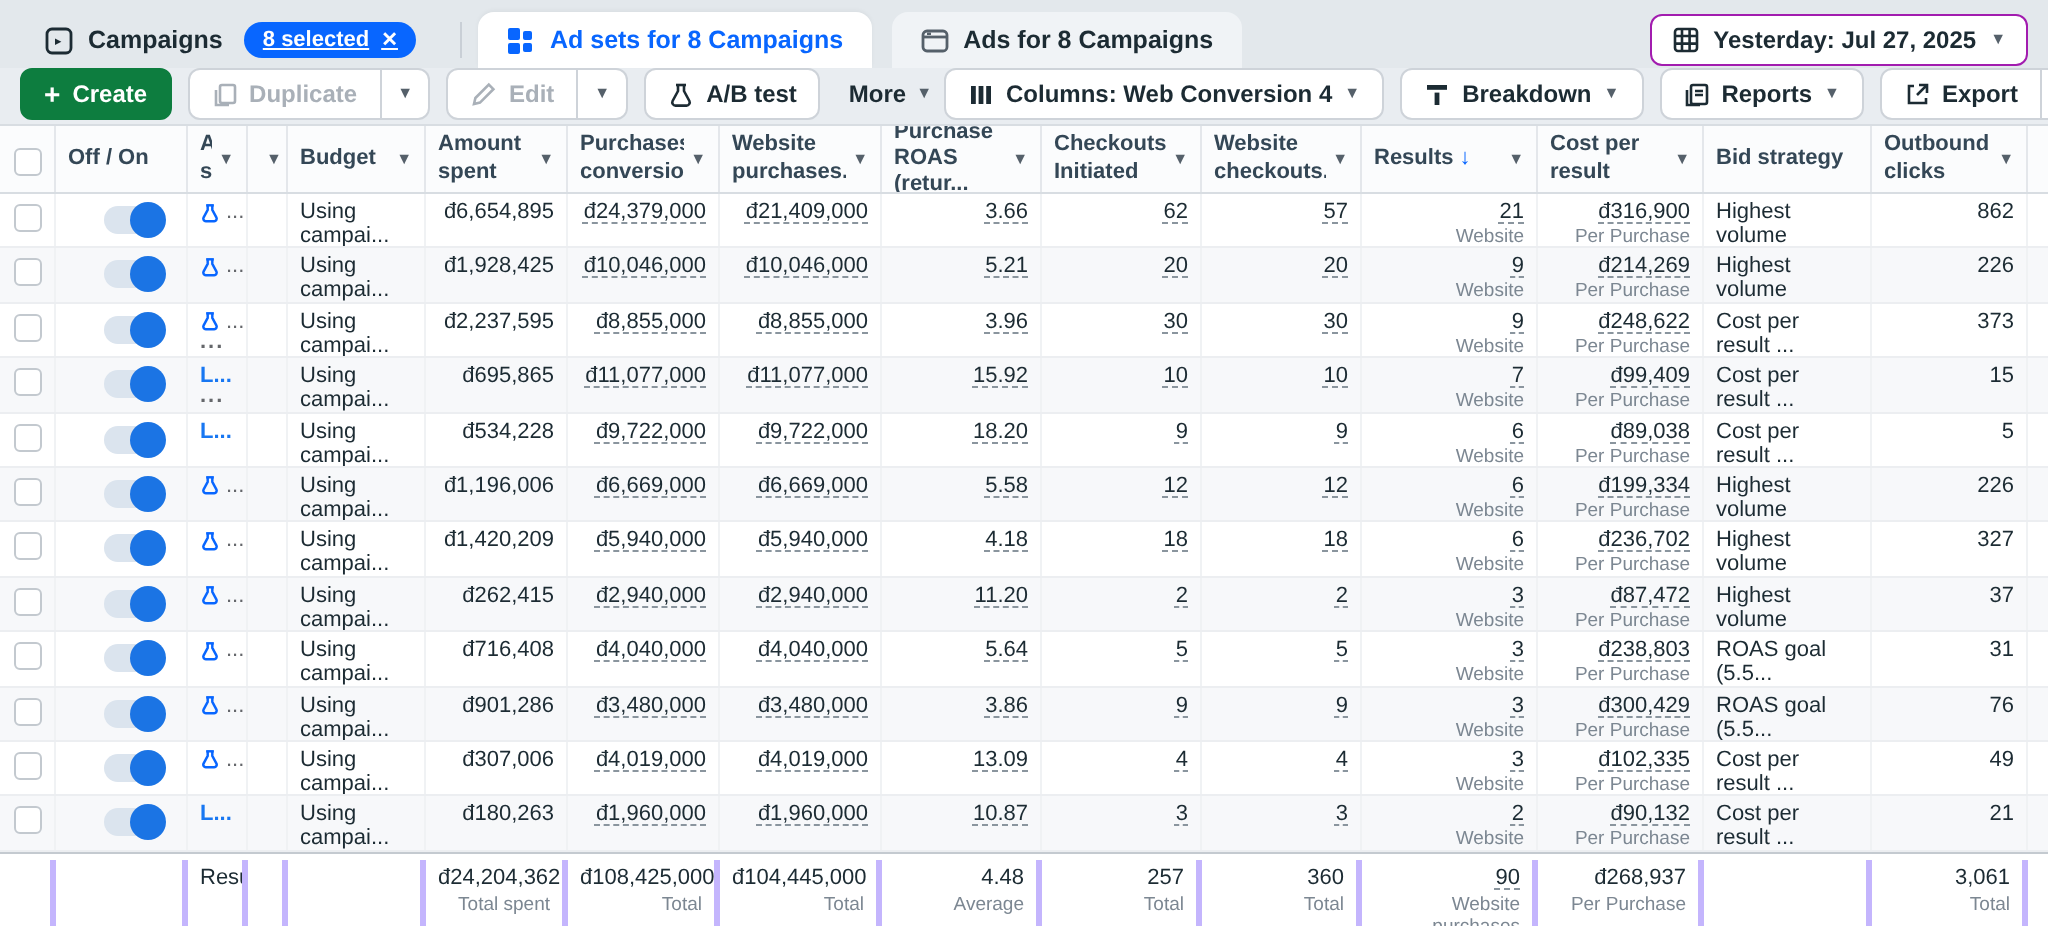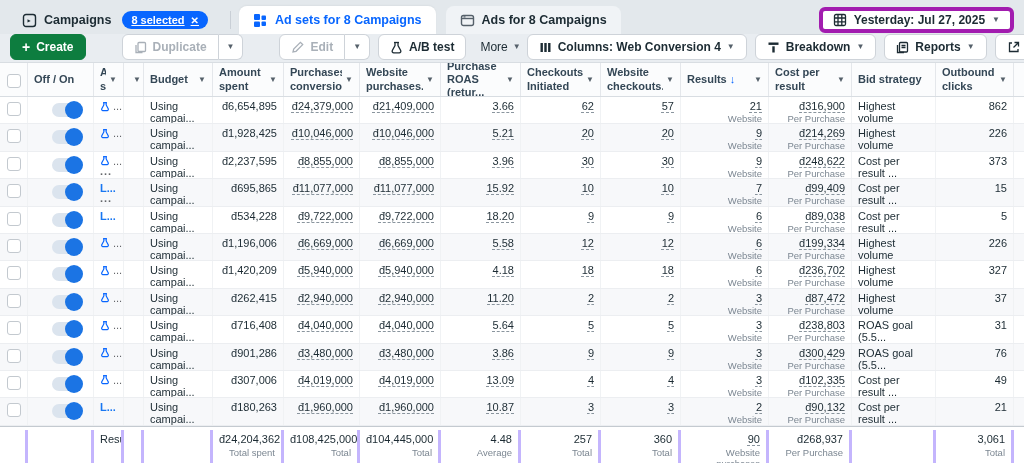--- a/index.html
+++ b/index.html
@@ -14,38 +14,38 @@
          font-weight:bold; border-radius:8px 8px 0 0; cursor:pointer; white-space:nowrap; }
   .tab-campaigns { background:transparent; color:#1c2b33; }
   .tab-adsets { background:#ffffff; color:#0866ff; box-shadow:0 -1px 2px rgba(0,0,0,.04); }
   .tab-ads { background:#f0f3f6; color:#1c2b33; margin-left:10px; }
   .pill { display:inline-flex; align-items:center; gap:6px; background:#0866ff; color:#fff; font-size:11px;
           font-weight:bold; border-radius:12px; padding:3px 9px; margin-left:4px;text-decoration:underline; }
   .pill .x { font-size:10px; font-weight:bold; cursor:pointer; }
   .tab-divider { width:1px; height:18px; background:#c9cfd6; margin:0 8px 5px 8px; }
 
   .date-btn { position:absolute; top:7px; right:10px; display:flex; align-items:center; gap:7px;
-              background:#fff; border:4px solid #a21caf; border-radius:6px; height:26px; padding:0 10px;
+              background:#fff; border:1px solid #a21caf; border-radius:6px; height:26px; padding:0 10px;
               font-size:12px; font-weight:bold; color:#1c2b33; cursor:pointer; }
 
   
   .toolbar { display:flex; align-items:center; justify-content:space-between; height:28px;
              padding:0 10px 2px 10px; background:#e9edf1; }
   .tgroup { display:flex; align-items:center; gap:8px; }
   .btn { display:inline-flex; align-items:center; gap:6px; height:26px; padding:0 11px; background:#fff;
          border:1px solid #ced3d9; border-radius:6px; font-size:12px; font-weight:bold; color:#1c2b33;
          cursor:pointer; white-space:nowrap; }
   .btn-green { background:#0d7d3f; border-color:#0d7d3f; color:#fff; }
-  .btn-disabled { color:#a9b0b8;margin-left:28px; }
+  .btn-disabled { color:#a9b0b8; }
   .btn-disabled svg { stroke:#a9b0b8 !important; }
   .split { display:inline-flex; }
   .split .btn { border-radius:6px 0 0 6px; }
   .split .seg { display:inline-flex; align-items:center; height:26px; padding:0 8px; background:#fff;
                 border:1px solid #ced3d9; border-left:none; border-radius:0 6px 6px 0; cursor:pointer; }
-  .flat { display:inline-flex; align-items:center; gap:5px; font-size:12px; font-weight:normal; color:#1c2b33;
+  .flat { display:inline-flex; align-items:center; gap:5px; font-size:12px; font-weight:bold; color:#1c2b33;
           padding:0 6px; cursor:pointer; }
   .caret { font-size:8px; color:#55606a; line-height:1; }
   .icon12 svg { display:block; }
 
   
   .table { background:#fff; height:401px; }
   .thead { display:grid; grid-template-columns:var(--cols); height:35px; background:#fbfcfd;
            border-bottom:1px solid #d8dde2; border-top:1px solid #d8dde2; }
   .hcell { display:flex; align-items:center; gap:3px; padding:2px 6px; font-size:11px; font-weight:bold;
            color:#344756; border-right:1px solid #e4e7eb; overflow:hidden; line-height:1.2; cursor:pointer; }

